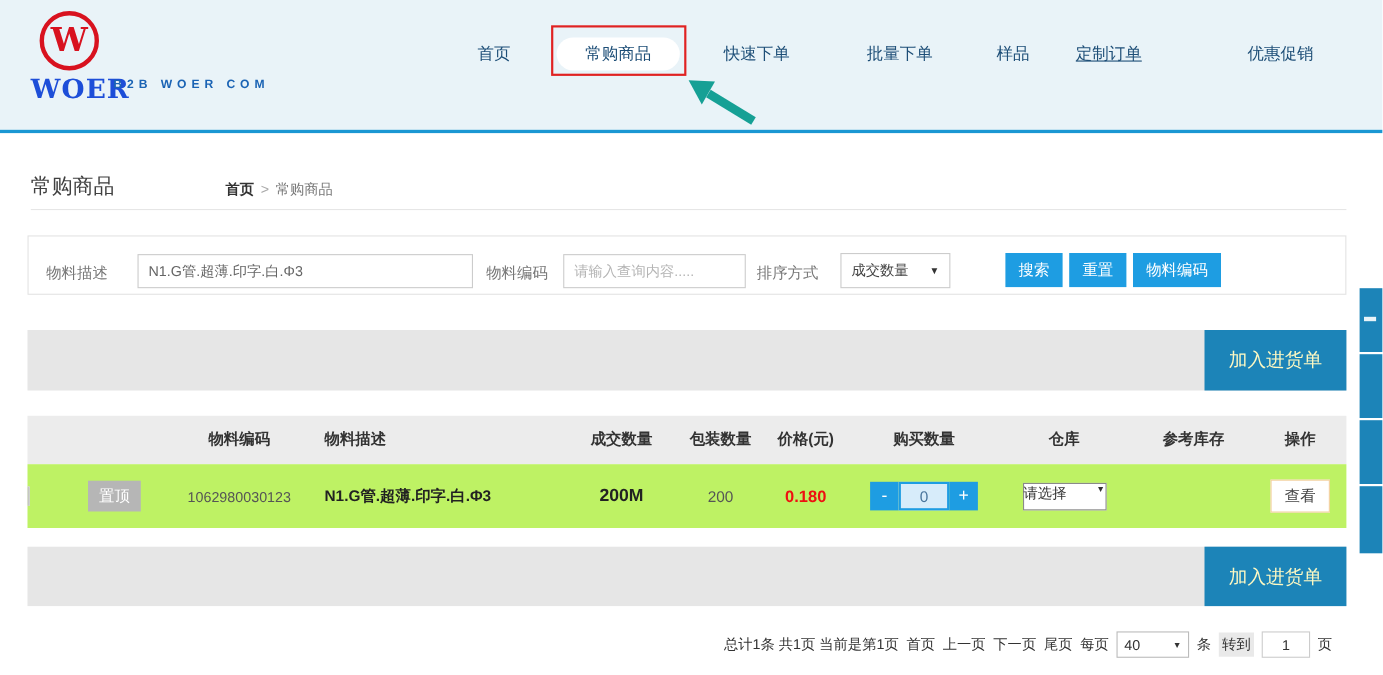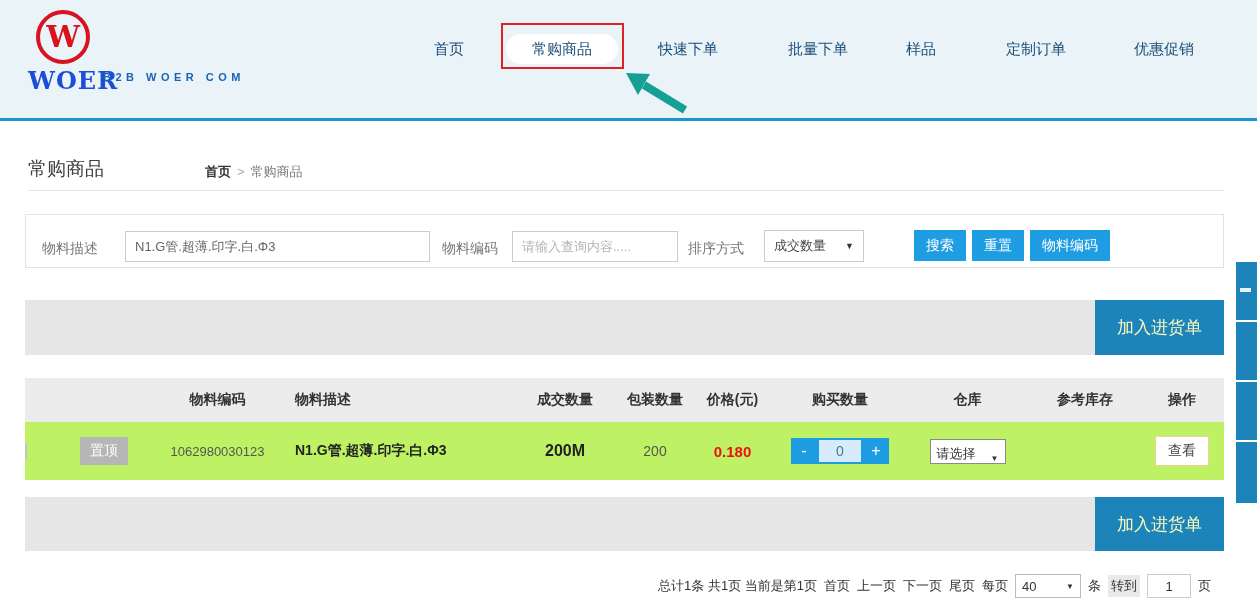--- a/index.html
+++ b/index.html
@@ -61,22 +61,22 @@
              margin-left:5px; font-family:"Liberation Sans", sans-serif; }
   .code { font-size:13px; color:#555; }
   .desc { font-weight:bold; color:#222; padding-left:25px; font-size:14px; }
   .deal { font-weight:bold; color:#222; font-size:16px; }
   .price { font-weight:bold; color:#ee1111; font-size:15px; }
   .stepper { display:flex; justify-content:center; align-items:center; }
   .step-btn { width:26px; height:26px; background:#1e9de2; color:#fff; border:none; font-size:16px; line-height:26px;
               cursor:pointer; font-family:"Liberation Sans", sans-serif; }
   .step-input { width:46px; height:26px; border:2px solid #1e9de2; background:#d7ecfa; color:#49759c; text-align:center;
                 font-size:14px; font-family:"Liberation Sans", sans-serif; }
-  .w-sel { width:76px; height:25px; border:1px solid #8a8a8a; background:#fff; display:flex; align-items:flex-end;
-           justify-content:space-between; padding:0 6px; font-size:13px; color:#333; margin:0 auto; cursor:pointer; }
+  .w-sel { width:76px; height:25px; border:1px solid #8a8a8a; background:#fff; display:flex; align-items:flex-start;
+           justify-content:space-between; padding:0 0; font-size:13px; color:#333; margin:0 auto; cursor:pointer; }
   .w-sel .car { font-size:8px; }
   .view-btn { border:1px solid #f2cf9b; background:#fff; color:#444; font-size:14px; padding:5px 12px; cursor:pointer;
               font-family:Liberation Sans, sans-serif; }
 
   
   .pager { position:absolute; right:46px; top:574px; display:flex; align-items:center; gap:7px; font-size:13px; color:#333; }
   .pager .lnk { cursor:pointer; }
   .pg-sel { width:66px; height:24px; border:1px solid #bbb; background:#fff; display:flex; align-items:center;
             justify-content:space-between; padding:0 6px; cursor:pointer; }
   .pg-sel .car { font-size:8px; }
@@ -99,21 +99,21 @@
       <span class="logo-w">W</span>
     </div>
     <div class="logo-brand">WOER</div>
     <div class="logo-sub">B2B WOER COM</div>
 
     <div class="nav-item" style="left:434px;">首页</div>
     <div class="nav-pill">常购商品</div>
     <div class="nav-item" style="left:658px;">快速下单</div>
     <div class="nav-item" style="left:788px;">批量下单</div>
     <div class="nav-item" style="left:906px;">样品</div>
-    <div class="nav-item" style="left:1006px;">定制订单</div>
+    <div class="nav-item" style="left:978px;text-decoration:underline;">定制订单</div>
     <div class="nav-item" style="left:1134px;">优惠促销</div>
 
     <div class="anno-box"></div>
     <svg class="anno-arrow" viewBox="0 0 110 55">
       <line x1="85" y1="45" x2="44" y2="20" stroke="#16a095" stroke-width="8"></line>
       <polygon points="26,8 50,9 38,30" fill="#16a095"></polygon>
     </svg>
   </div>
   <div class="hdr-line"></div>
 

